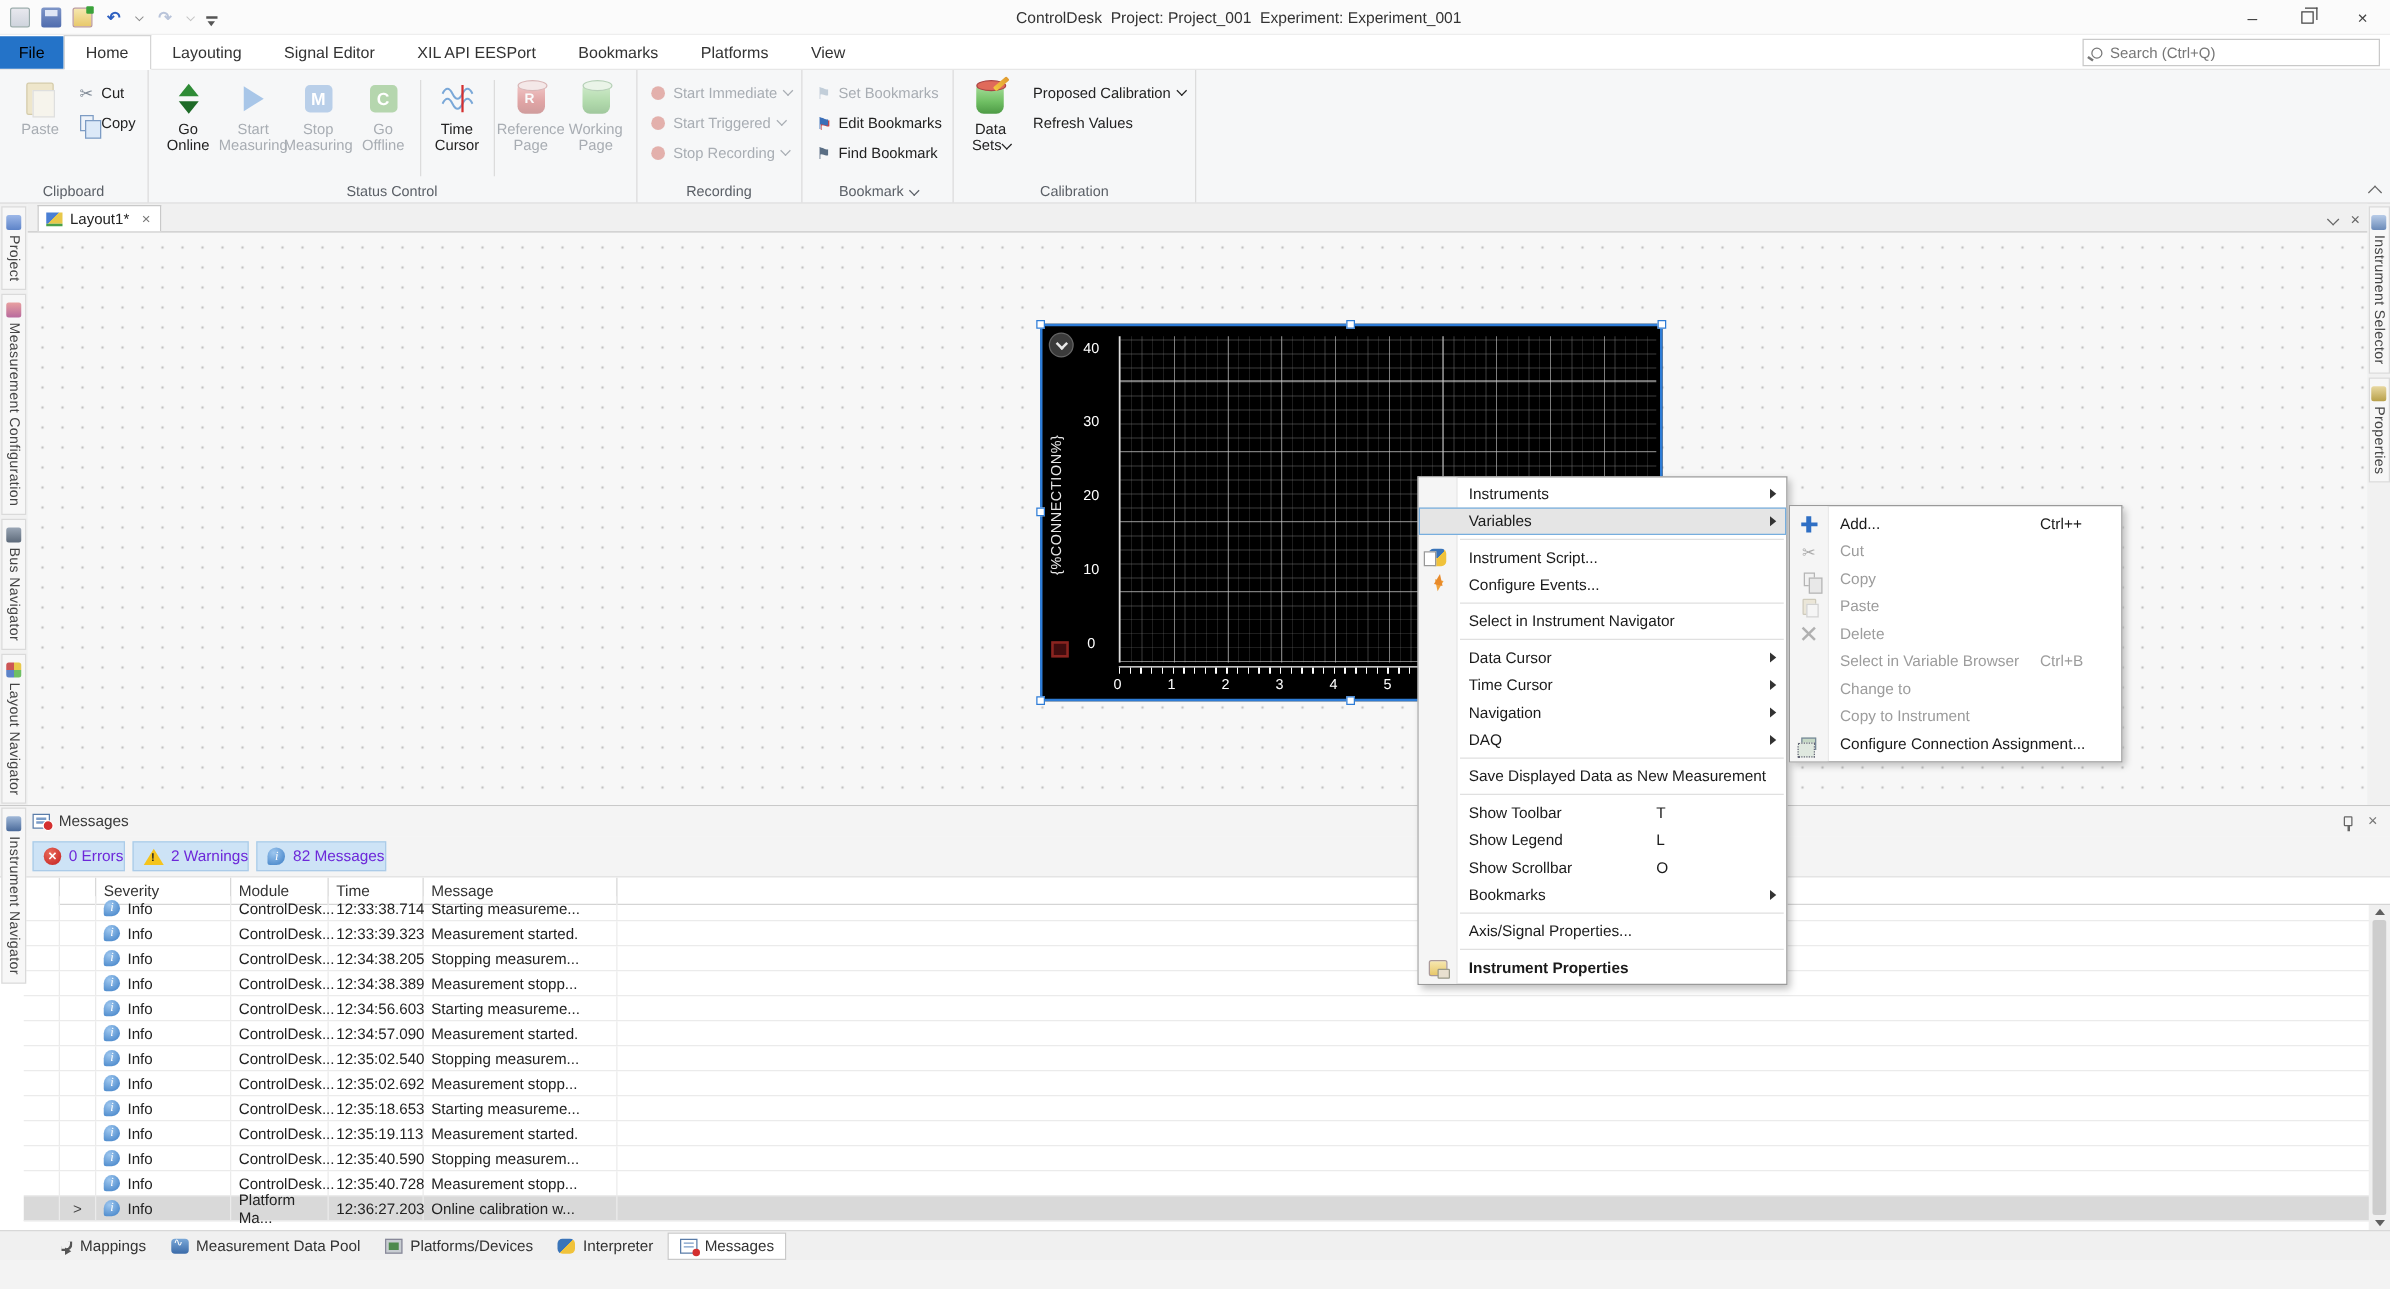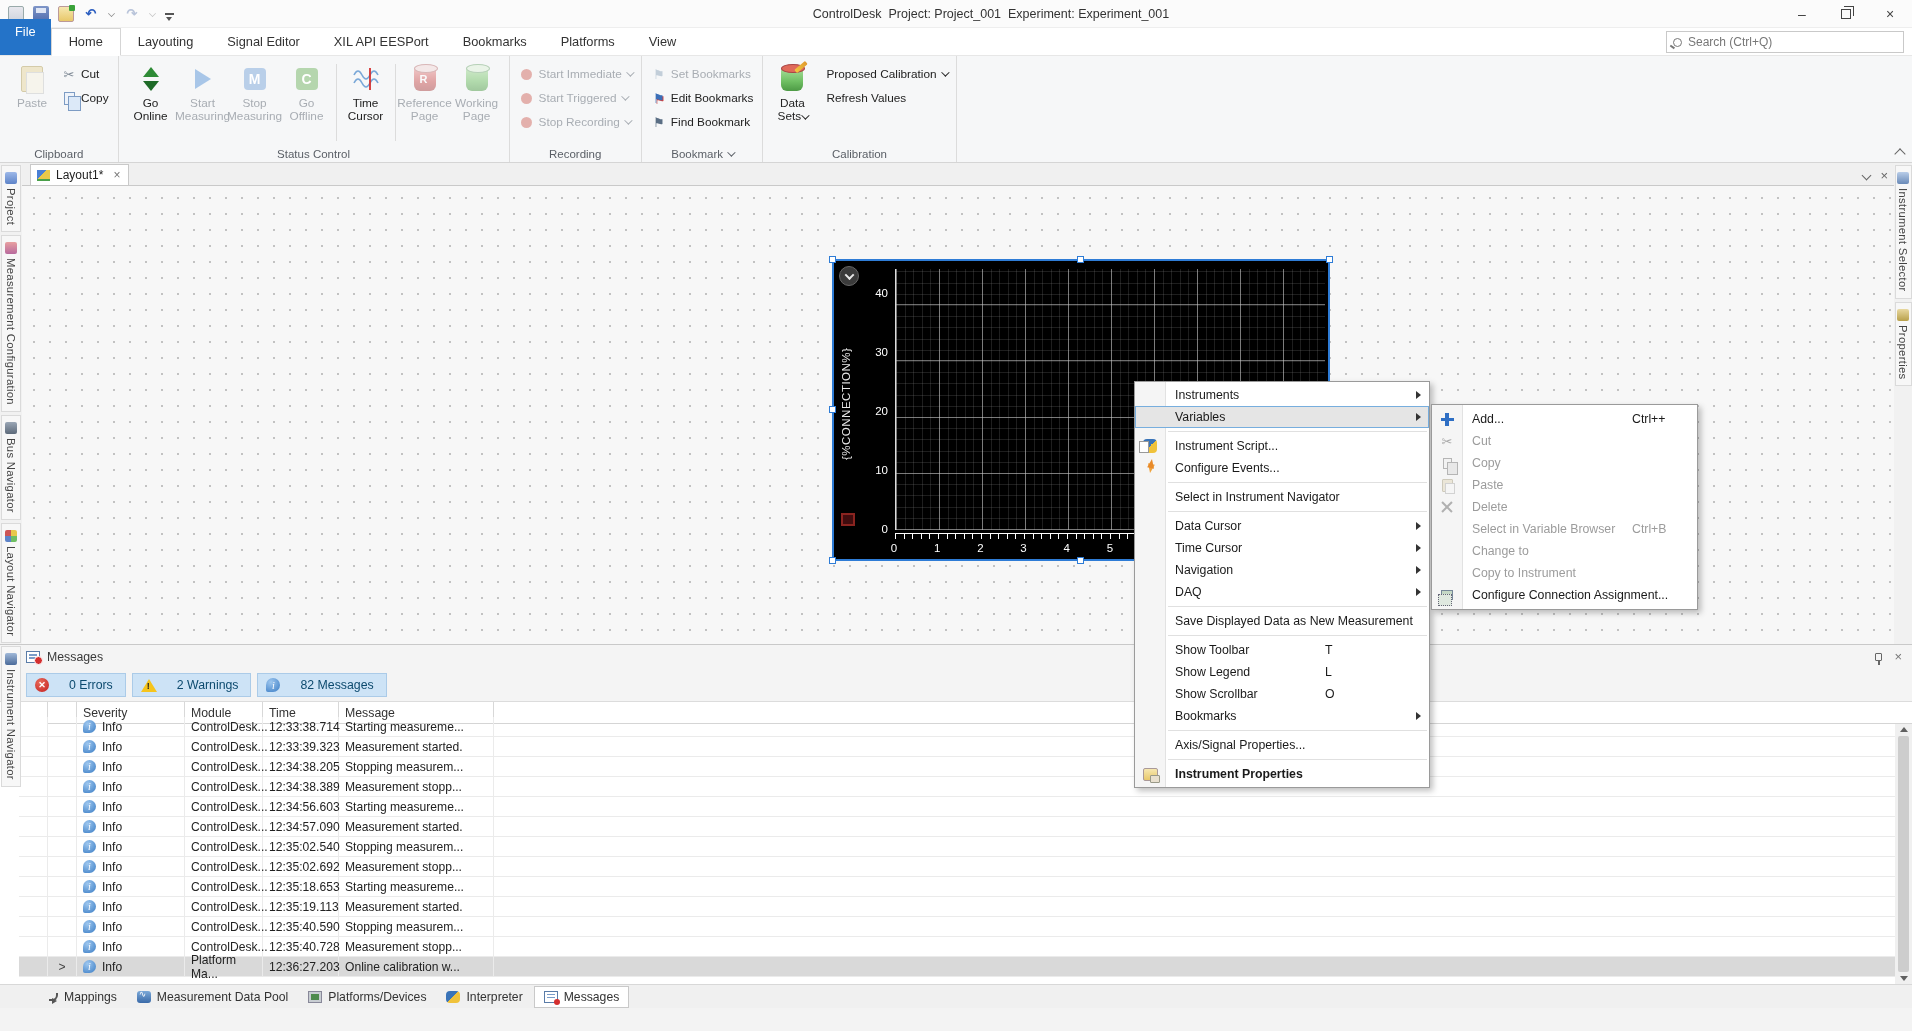--- a/index.html
+++ b/index.html
@@ -23,21 +23,21 @@
   .i-custom::after { content:""; position:absolute; left:1px; top:2px; border:3.5px solid transparent; border-top:4px solid #555; }
   .title-text { flex:1; text-align:center; color:#333; font-size:12.5px; white-space:pre; }
   .wincontrols { display:flex; align-items:center; gap:0; width:150px; justify-content:flex-end; }
   .wc { width:44px; height:26px; display:flex; align-items:center; justify-content:center; color:#444; font-size:14px; }
   .i-restore { width:10px; height:10px; border:1.2px solid #444; position:relative; }
   .i-restore::before { content:""; position:absolute; left:2px; bottom:2px; right:-4px; top:-4px; border:1.2px solid #444; border-left:none; border-bottom:none; }
 
   
   .tabrow { height:28px; background:#fff; display:flex; align-items:flex-end; border-bottom:1px solid #e7e7e7; position:relative; }
   .rtab { padding:5px 17px 6px; font-size:12.8px; color:#333; }
-  .rtab.file { background:#2473c8; color:#ffffff; padding:5px 15px 16px; }
+  .rtab.file { background:#2473c8; color:#000000; padding:5px 15px 6px; }
   .rtab.active { background:#fff; border:1px solid #d5d5d5; border-bottom:1px solid #fff; margin-bottom:-1px; }
   .searchbox { position:absolute; right:8px; top:3px; width:238px; height:22px; border:1px solid #c9c9c9; background:#fff; display:flex; align-items:center; gap:6px; padding:0 6px; }
   .mag { width:9px; height:9px; border:1.5px solid #777; border-radius:50%; position:relative; flex:0 0 auto; }
   .mag::after { content:""; position:absolute; left:-4px; top:7px; width:5px; height:1.5px; background:#777; transform:rotate(35deg); }
   .searchbox input { border:none; outline:none; flex:1; font-size:12px; color:#333; font-family:"Liberation Sans",sans-serif; background:transparent; }
   .searchbox input::placeholder { color:#777; }
 
   
   .ribbon { height:107px; background:#f6f7f8; border-bottom:1px solid #d5d5d5; display:flex; position:relative; }
   .rgroup { display:flex; flex-direction:column; border-right:1px solid #dcdcdc; padding:2px 2px 0; }
@@ -114,21 +114,21 @@
   .doctab-controls { position:absolute; right:6px; top:5px; display:flex; gap:10px; align-items:center; color:#666; }
   .chev-d { width:7px; height:7px; border-right:1.4px solid #666; border-bottom:1.4px solid #666; transform:rotate(45deg); }
   .canvas { flex:1; background-image:radial-gradient(#c2c2c2 1px, transparent 1.3px); background-size:16px 16px; background-position:4px 4px; }
 
   
   .plotter { position:absolute; left:832px; top:259px; width:498px; height:302px; background:#000; border:2px solid #2e7cd6; z-index:5; }
   .handle { position:absolute; width:7px; height:7px; background:#fff; border:1px solid #2e7cd6; z-index:6; }
   .plot-menu-btn { position:absolute; left:5px; top:5px; width:20px; height:20px; border-radius:50%; background:#3b3b3b; border:1px solid #666; display:flex; align-items:center; justify-content:center; }
   .plot-menu-btn .chev { width:7px; height:7px; border-right:2px solid #e8e8e8; border-bottom:2px solid #e8e8e8; transform:rotate(45deg) translate(-1px,-1px); }
   .ylab { position:absolute; left:3px; top:10px; height:266px; width:18px; display:flex; align-items:center; justify-content:center; writing-mode:vertical-rl; transform:rotate(180deg); color:#e8e8e8; font-size:11.5px; letter-spacing:.5px; }
-  .ylabels { position:absolute; left:24px; top:26px; width:30px; height:248px; display:flex; flex-direction:column; justify-content:space-between; align-items:flex-end; color:#fff; font-size:11.5px; }
+  .ylabels { position:absolute; left:24px; top:12px; width:30px; height:248px; display:flex; flex-direction:column; justify-content:space-between; align-items:center; color:#fff; font-size:11.5px; }
   .plot { position:absolute; left:61px; top:8px; width:430px; height:261px; border-left:1px solid #dcdcdc;
     background:
       repeating-linear-gradient(to right, rgba(200,200,200,.55) 0 1px, transparent 1px 43px),
       repeating-linear-gradient(to top, rgba(200,200,200,.55) 0 1px, transparent 1px 56.2px),
       repeating-linear-gradient(to right, rgba(120,120,120,.25) 0 1px, transparent 1px 8.6px),
       repeating-linear-gradient(to top, rgba(120,120,120,.25) 0 1px, transparent 1px 11.2px),
       #000; }
   .xtickstrip { position:absolute; left:61px; top:272px; width:430px; height:6px; border-top:1px solid #fff;
     background:repeating-linear-gradient(to right,#fff 0 1px, transparent 1px 8.6px); }
   .xlabels { position:absolute; left:53px; top:281px; width:446px; display:flex; justify-content:space-between; color:#fff; font-size:11.5px; }
@@ -177,21 +177,21 @@
   
   .messages { height:340px; background:#fdfdfd; border-top:1px solid #c9c9c9; display:flex; flex-direction:column; position:relative; }
   .msg-header { height:24px; display:flex; align-items:center; gap:7px; padding-left:26px; background:#f4f4f4; color:#3a3a3a; font-size:12.3px; }
   .ico-msgpanel { width:14px; height:12px; background:#fff; border:1px solid #5a7ca8; position:relative; }
   .ico-msgpanel::before { content:""; position:absolute; left:2px; top:2px; right:2px; height:1.5px; background:#7a9cc8; box-shadow:0 3px 0 #7a9cc8; }
   .ico-msgpanel::after { content:""; position:absolute; right:-4px; bottom:-3px; width:7px; height:7px; border-radius:50%; background:#d42f2f; border:1px solid #fff; }
   .msg-header-controls { position:absolute; right:10px; top:4px; display:flex; gap:12px; align-items:center; color:#777; }
   .ico-pin { width:7px; height:8px; border:1.3px solid #666; border-radius:1px; position:relative; }
   .ico-pin::after { content:""; position:absolute; left:2px; bottom:-5px; width:1.3px; height:5px; background:#666; }
   .msg-filters { height:32px; display:flex; align-items:center; gap:6px; padding-left:26px; background:#f4f4f4; }
-  .fbtn { display:flex; align-items:center; gap:20px; background:#cde3f6; border:1px solid #abcbe8; padding:4px 12px 4px 8px; font-size:12.3px; color:#0c4a6e; }
+  .fbtn { display:flex; align-items:center; gap:6px; background:#cde3f6; border:1px solid #abcbe8; padding:4px 0 4px 8px; font-size:12.3px; color:#6d28d9; }
   .ico-err { width:14px; height:14px; border-radius:50%; background:radial-gradient(circle at 35% 30%, #e86a5a,#c41f1f); color:#fff; font-size:9px; display:flex; align-items:center; justify-content:center; font-weight:bold; }
   .ico-err::after { content:"✕"; }
   .ico-warn { width:0; height:0; border-left:8px solid transparent; border-right:8px solid transparent; border-bottom:13px solid #f5c41d; position:relative; }
   .ico-warn::after { content:"!"; position:absolute; left:-2px; top:2px; font-size:9px; font-weight:bold; color:#222; }
   .ico-info { width:14px; height:14px; border-radius:50% 50% 50% 2px; background:radial-gradient(circle at 35% 30%, #9ec7ef,#3a7cc4); color:#fff; font-size:10px; font-style:italic; font-family:"Liberation Serif",serif; display:flex; align-items:center; justify-content:center; }
   .ico-info::after { content:"i"; }
   .msg-grid { flex:1; background:#fff; position:relative; overflow:hidden; border-top:1px solid #dcdcdc;padding-left:19px; }
   .ghead { display:flex; height:22px; border-bottom:1px solid #d5d5d5; color:#333; font-size:12.3px; background:#fff; margin-left:28px; }
   .ghead .hc { display:flex; align-items:center; padding-left:6px; border-right:1px solid #d8d8d8; }
   .ghead .hc:first-child { border-left:1px solid #d8d8d8; }

